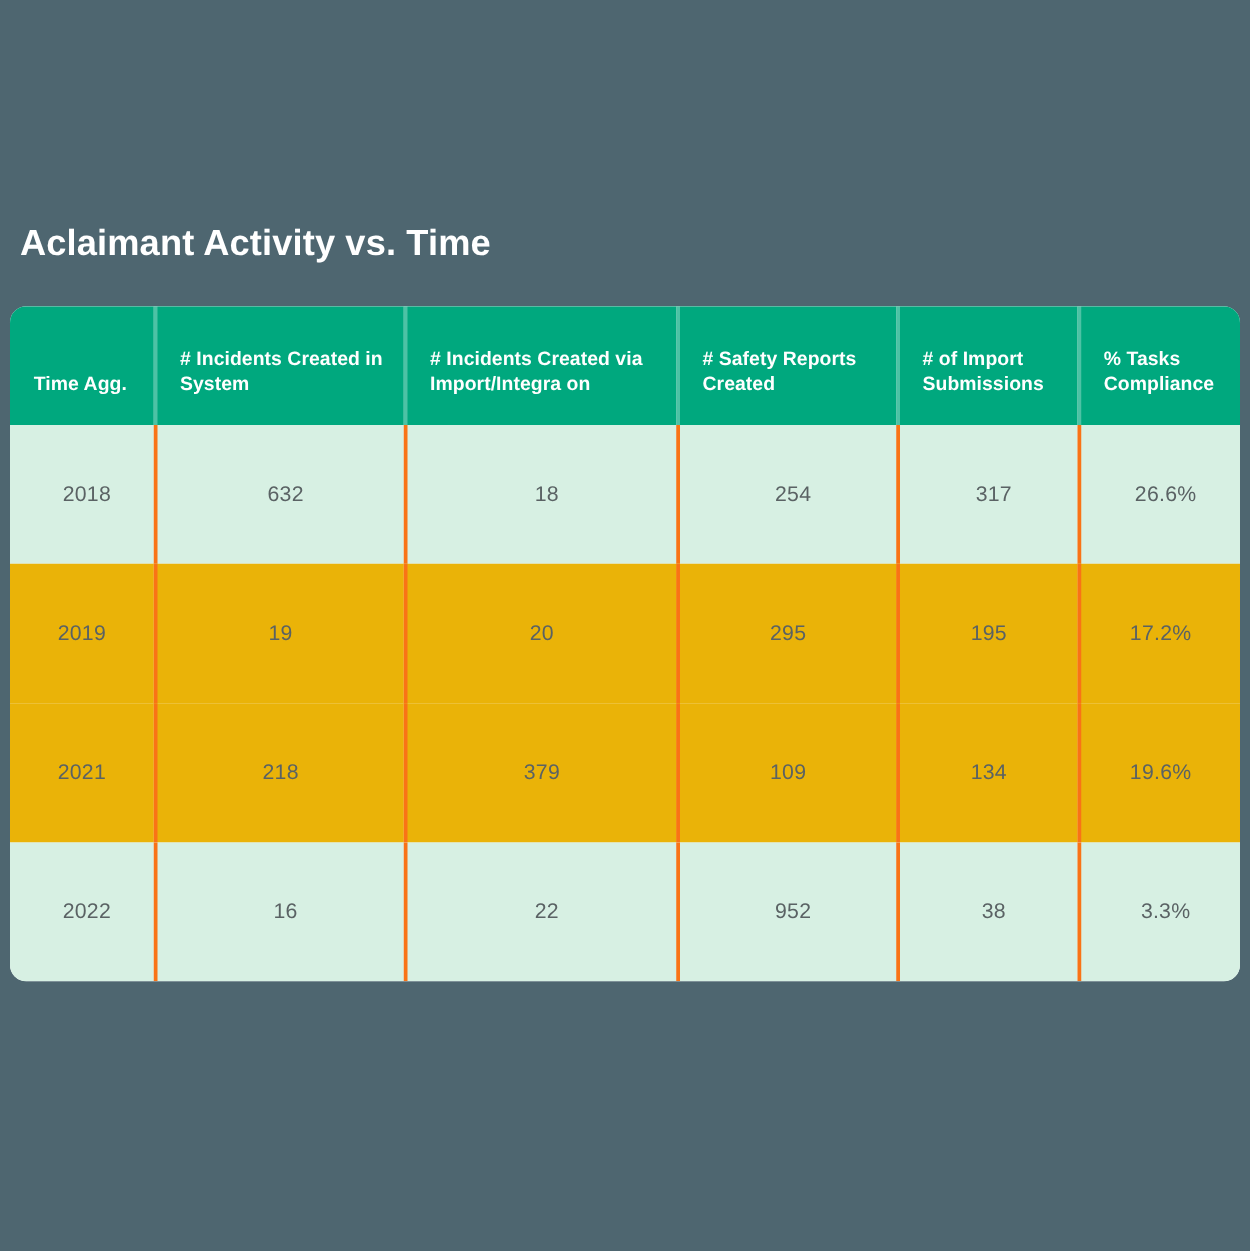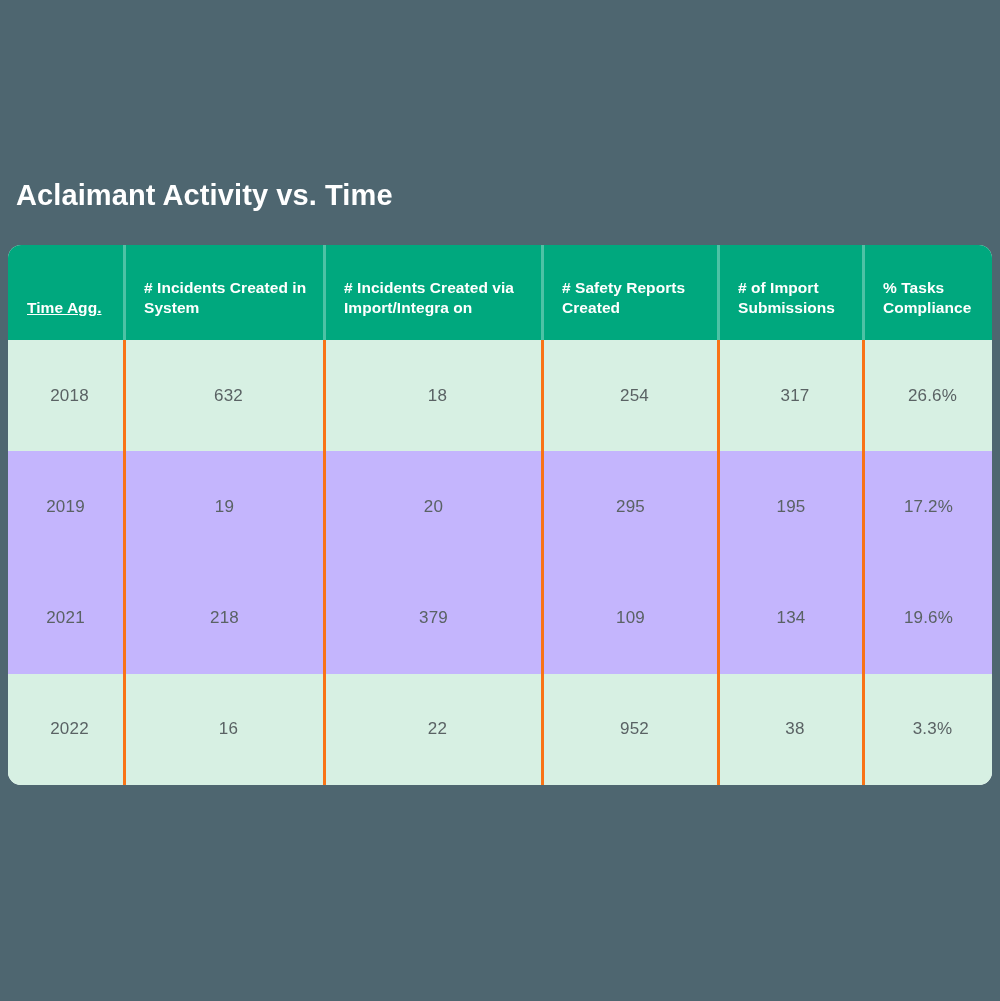--- a/index.html
+++ b/index.html
@@ -67,39 +67,38 @@
     text-align: left;
     vertical-align: bottom;
     padding: 0 14px 22px 18px;
     border-left: 3px solid rgba(255,255,255,0.30);
     letter-spacing: 0.05px;
   }
 
   .data-table thead th:first-child {
     border-left: 0;
     padding-left: 19px;
-    text-decoration: underline;
   }
 
   
   .data-table tbody td {
     height: 85px;
     font-size: 17px;
     font-weight: normal;
     color: #5a6264;
     text-align: center;
     vertical-align: middle;
     border-left: 3px solid #f97316;
     letter-spacing: 0.2px;
   }
 
   .data-table tbody td:first-child { border-left: 0; }
 
   .data-table tbody tr.row-odd  td { background: #d7f0e3; padding-left: 8px; }
-  .data-table tbody tr.row-even td { background: #c4b5fd; }
+  .data-table tbody tr.row-even td { background: #eab308; }
 
   
   col.c0 { width: 115px; }
   col.c1 { width: 200px; }
   col.c2 { width: 218px; }
   col.c3 { width: 176px; }
   col.c4 { width: 145px; }
   col.c5 { width: 130px; }
 </style>
 </head>

